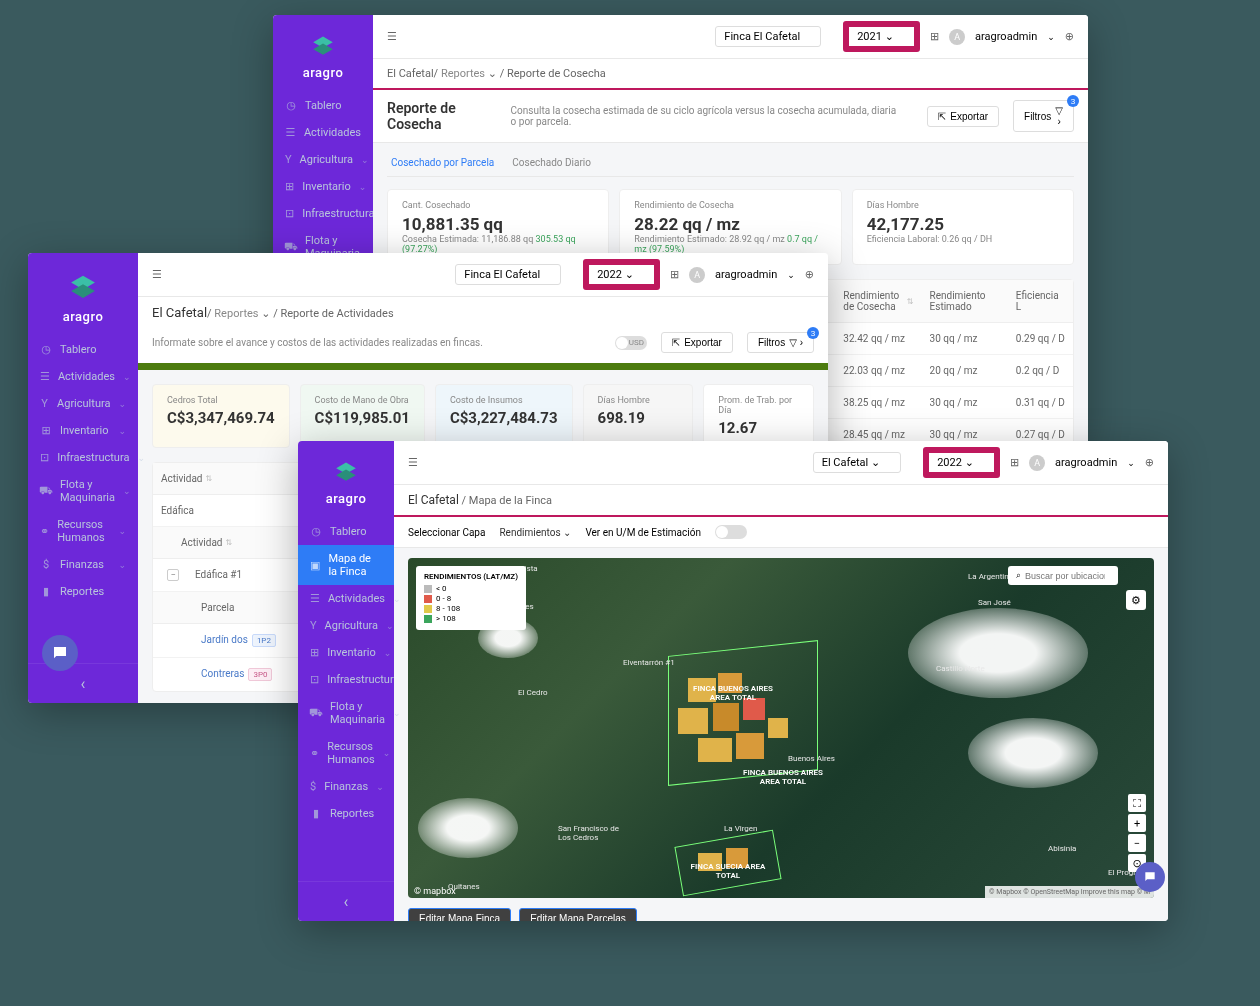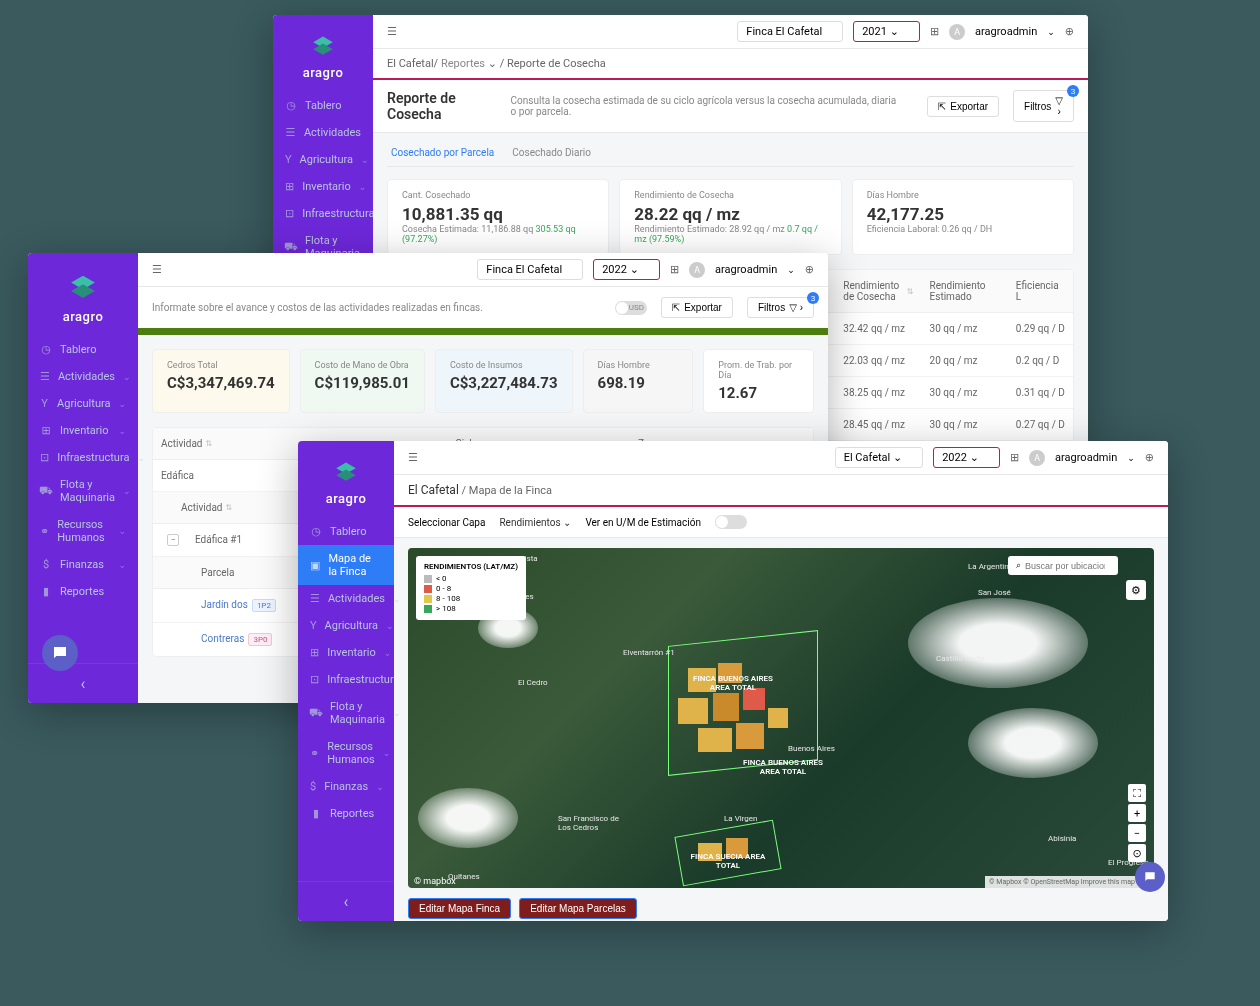--- a/index.html
+++ b/index.html
@@ -13,31 +13,31 @@
 .nav-item { display: flex; align-items: center; padding: 7px 12px; font-size: 11px; cursor: pointer; gap: 8px; }
 .nav-item.active { background: #2e7cf6; color: #fff; }
 .nav-icon { width: 12px; height: 12px; display: inline-flex; align-items: center; justify-content: center; opacity: 0.7; }
 .nav-caret { margin-left: auto; font-size: 9px; opacity: 0.5; }
 .collapse-bar { padding: 10px; text-align: center; border-top: 1px solid rgba(255,255,255,0.08); cursor: pointer; }
 .main { flex: 1; display: flex; flex-direction: column; background: #f5f6f8; overflow: hidden; }
 .topbar { background: #fff; border-bottom: 1px solid #e8e8e8; padding: 6px 14px; display: flex; align-items: center; gap: 10px; font-size: 11px; }
 .toggle-icon { cursor: pointer; color: #666; }
 .spacer { flex: 1; }
 .finca-select { border: 1px solid #ddd; padding: 3px 20px 3px 8px; font-size: 11px; border-radius: 3px; background: #fff; position: relative; }
-.year-select { border: 1px solid #be185d; padding: 3px 20px 3px 8px; font-size: 11px; border-radius: 3px; }
+.year-select { border: 6px solid #be185d; padding: 3px 20px 3px 8px; font-size: 11px; border-radius: 3px; margin-left: 12px; }
 .grid-icon, .globe-icon { cursor: pointer; color: #666; }
 .avatar { width: 16px; height: 16px; border-radius: 50%; background: #ccc; display: inline-flex; align-items: center; justify-content: center; font-size: 9px; color: #fff; }
 .user-name { font-size: 11px; }
 .crumb-row { background: #fff; border-bottom: 2px solid #be185d; padding: 8px 14px; font-size: 11px; color: #666; }
 .crumb-row a { color: #888; }
 .title-row { background: #fff; border-bottom: 1px solid #e8e8e8; padding: 10px 14px; display: flex; align-items: center; gap: 14px; }
 .page-title { font-size: 14px; font-weight: 600; color: #333; }
 .page-subtitle { font-size: 10px; color: #888; }
 .btn { border: 1px solid #ddd; background: #fff; padding: 4px 10px; font-size: 10px; border-radius: 3px; cursor: pointer; display: inline-flex; align-items: center; gap: 4px; }
-.btn-primary { background: #7f1d1d; color: #fff; border-color: #2e7cf6; }
+.btn-primary { background: #404040; color: #fff; border-color: #2e7cf6; }
 .badge-count { position: relative; }
 .badge-count::after { content: attr(data-count); position: absolute; top: -6px; right: -6px; background: #2e7cf6; color: #fff; font-size: 8px; width: 12px; height: 12px; border-radius: 50%; display: flex; align-items: center; justify-content: center; }
 .content { padding: 14px; }
 .tabs { display: flex; gap: 18px; font-size: 10px; border-bottom: 1px solid #e8e8e8; padding: 0 4px 8px; margin-bottom: 12px; }
 .tab { cursor: pointer; color: #888; }
 .tab.active { color: #2e7cf6; }
 .stat-row { display: flex; gap: 10px; margin-bottom: 14px; }
 .stat-card { flex: 1; background: #fff; border: 1px solid #eee; border-radius: 4px; padding: 10px 14px; }
 .stat-label { font-size: 9px; color: #888; margin-bottom: 4px; }
 .stat-value { font-size: 17px; font-weight: 700; color: #333; }
@@ -330,20 +330,23 @@
       <span class="toggle-icon">☰</span>
       <span class="spacer"></span>
       <div class="finca-select"><span>Finca El Cafetal</span></div>
       <div class="year-select"><span>2022</span> ⌄</div>
       <span class="grid-icon">⊞</span>
       <span class="avatar">A</span>
       <span class="user-name">aragroadmin</span>
         <span style="font-size:9px;">⌄</span>
       <span class="globe-icon">⊕</span>
     </div>
+    <div class="crumb-row" style="border-bottom:none;padding-bottom:2px;">
+      <span style="font-size:13px;color:#333;">El Cafetal</span>/ <a>Reportes</a> ⌄ / <span>Reporte de Actividades</span>
+    </div>
     <div class="title-row" style="border-bottom:7px solid #4d7c0f;">
       <span class="page-subtitle">Informate sobre el avance y costos de las actividades realizadas en fincas.</span>
       <span class="spacer"></span>
       <span class="toggle-pill">
           <span>USD</span>
         </span>
       <button class="btn">⇱ <span>Exportar</span></button>
       <button class="btn badge-count" data-count="3"><span>Filtros</span> ▽ ›</button>
     </div>
     <div class="content">

